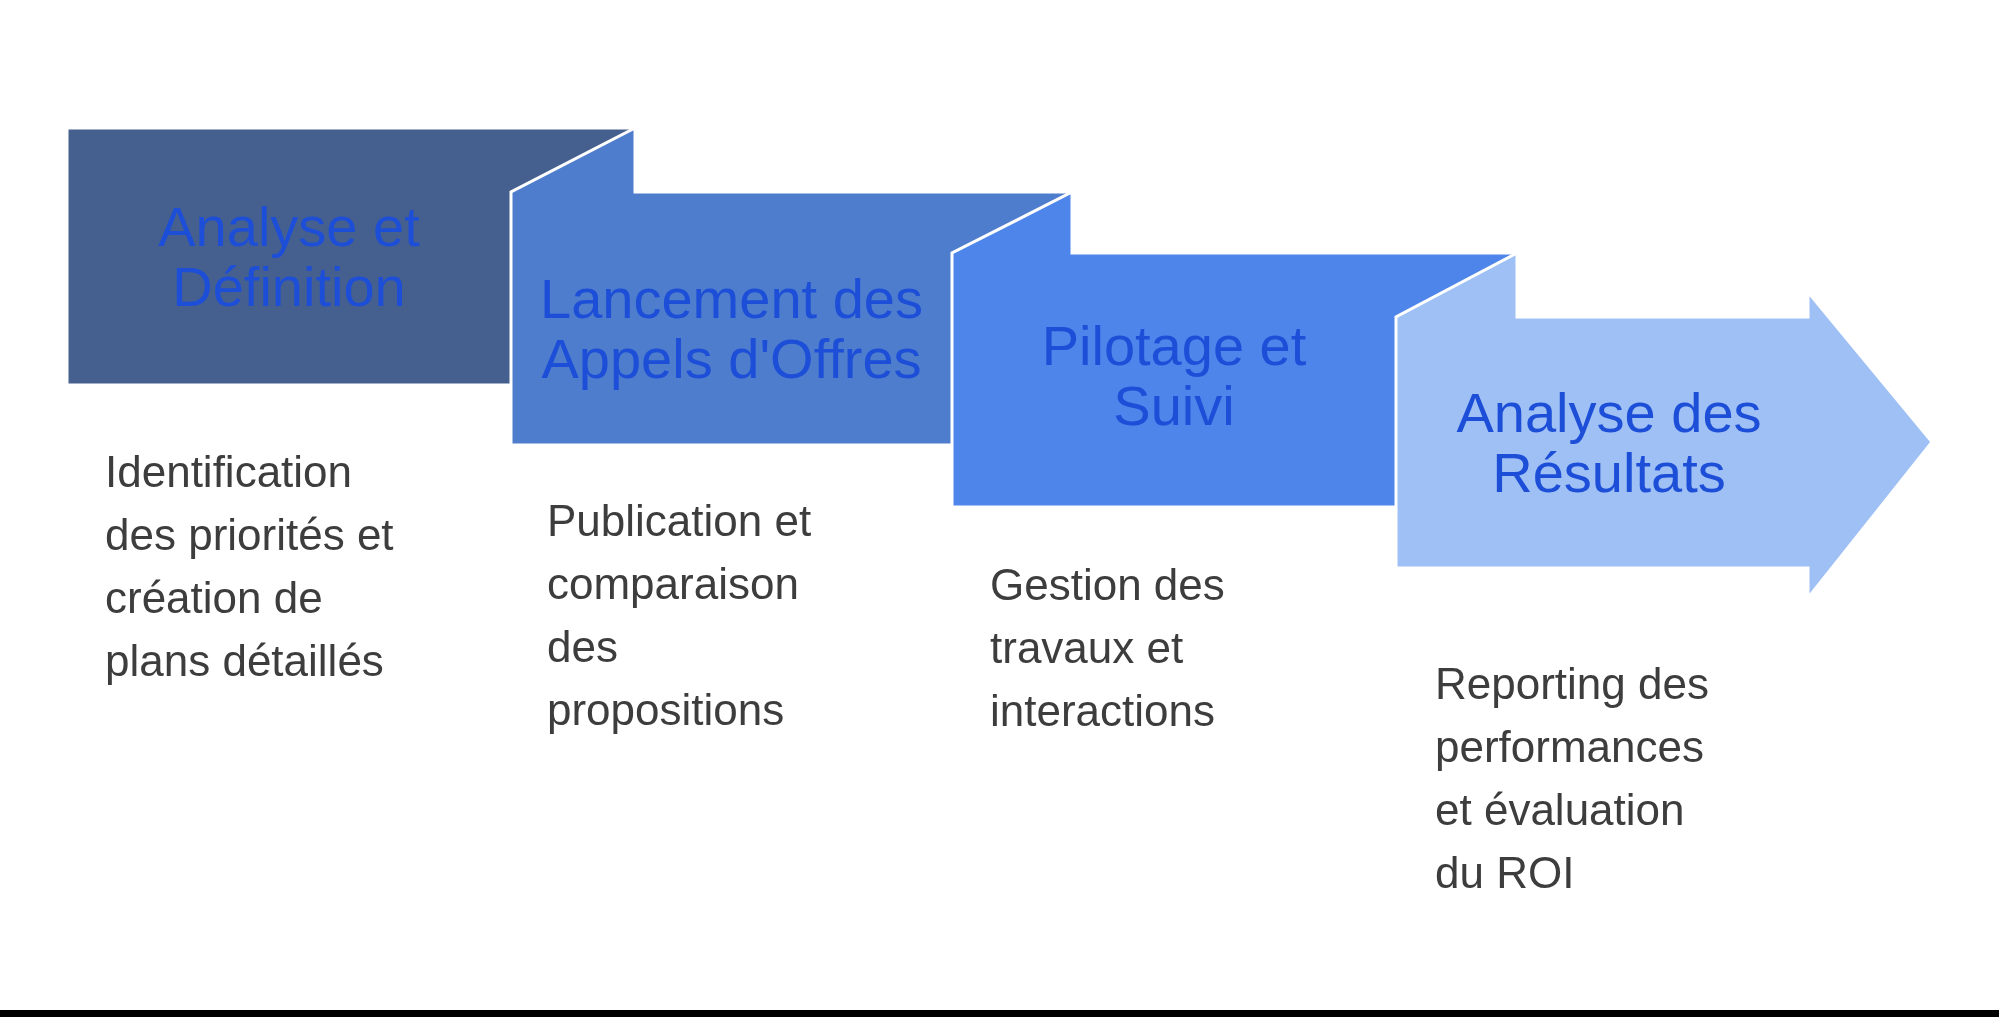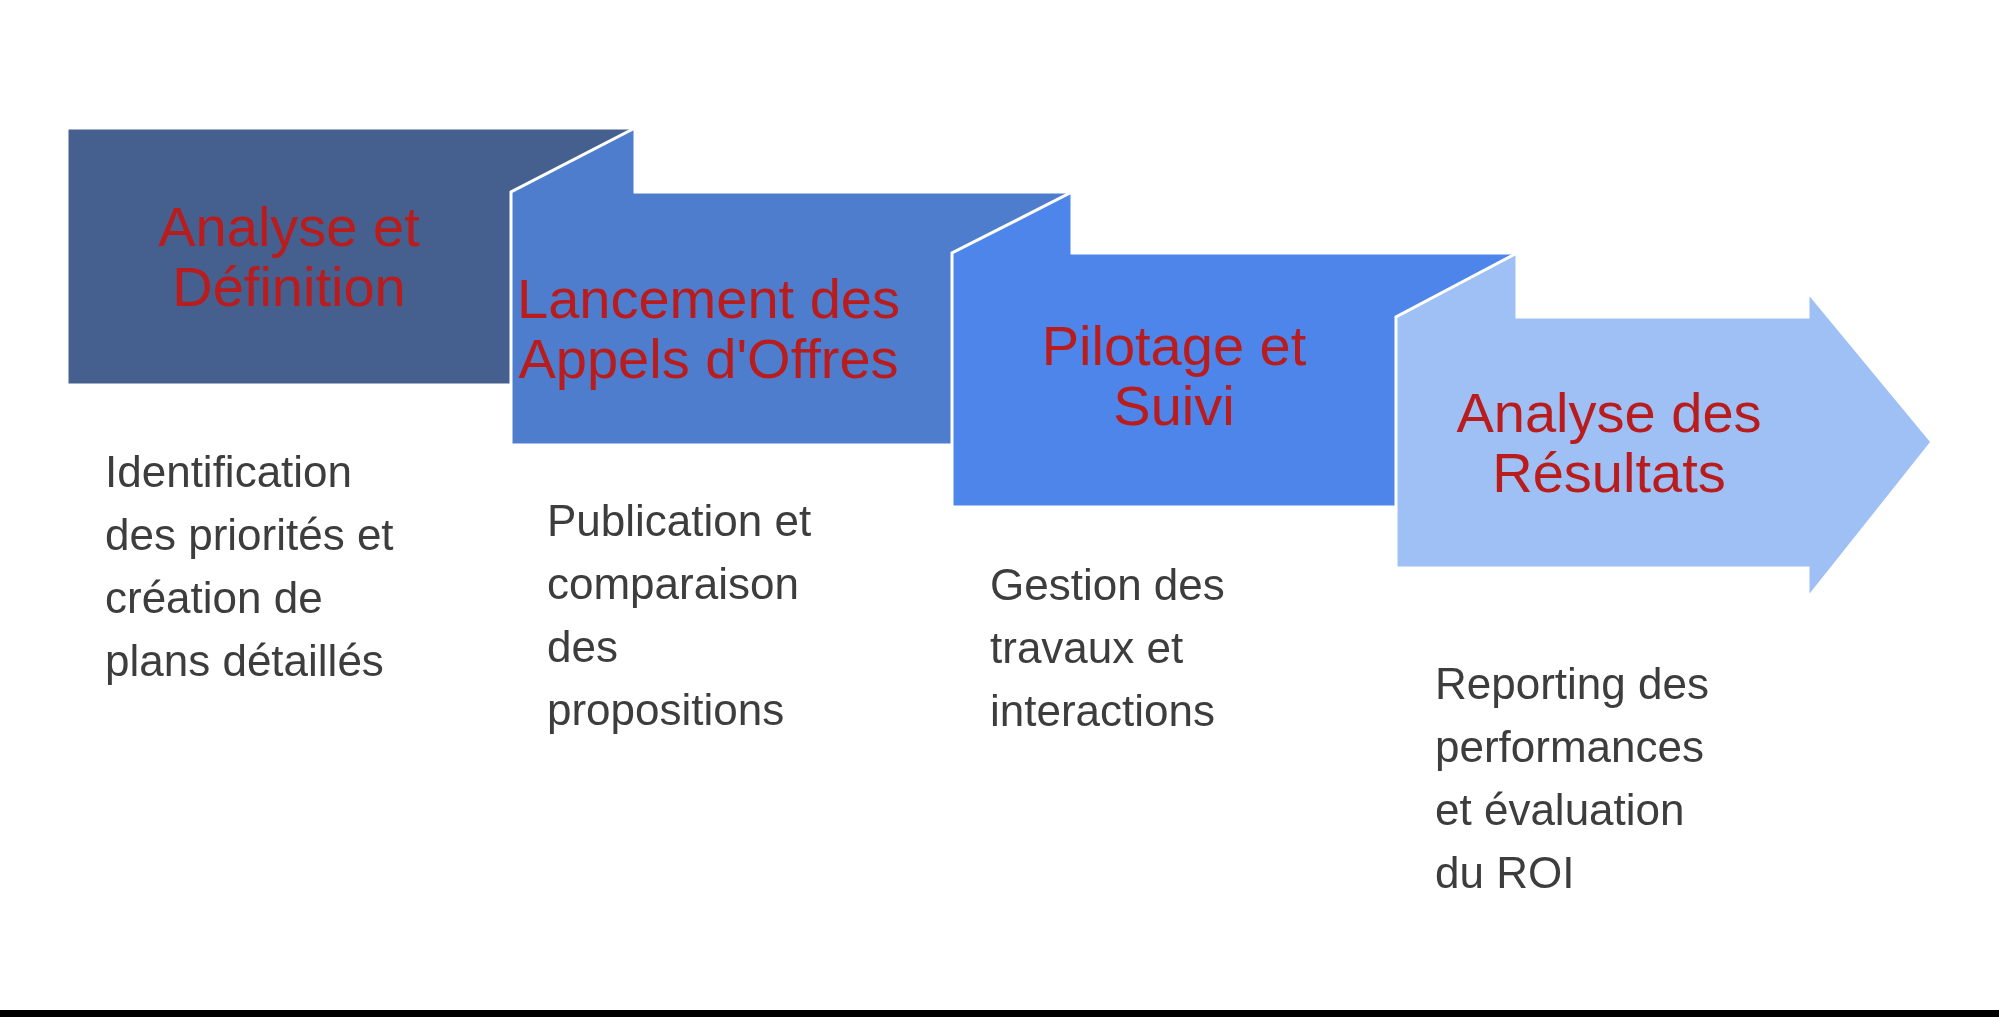--- a/index.html
+++ b/index.html
@@ -8,21 +8,21 @@
     width:1999px;height:1017px;
     background:#ffffff;
     overflow:hidden;
     font-family:"Liberation Sans", sans-serif;
   }
   #shapes{position:absolute;left:0;top:0;width:1999px;height:1017px;}
   .step-title{
     position:absolute;
     display:flex;align-items:center;justify-content:center;
     text-align:center;
-    color:#b91c1c;
+    color:#1d4ed8;
     font-size:56px;line-height:60px;font-weight:400;
     white-space:pre-line;
     pointer-events:none;
   }
   .step-desc{
     position:absolute;
     text-align:left;
     color:#3D3D3D;
     font-size:44px;line-height:63px;font-weight:400;
     white-space:pre-line;
@@ -44,21 +44,21 @@
     <polygon points="511,445 511,192 635,128 635,192 1072,192 1072,445" stroke="#ffffff" stroke-width="3" stroke-linejoin="miter" fill="#4E7DCE"></polygon>
 
     <polygon points="952,507 952,253 1072,192 1072,253 1517,253 1517,507" stroke="#ffffff" stroke-width="3" stroke-linejoin="miter" fill="#4E85EA"></polygon>
 
     <polygon points="1396,568 1396,317 1517,253 1517,317 1808,317 1808,292 1932,442 1808,598 1808,568" stroke="#ffffff" stroke-width="3" stroke-linejoin="miter" fill="#9EC0F5"></polygon>
   </svg>
 
   <div class="step-title" style="left:67px;top:128px;width:444px;height:257px;">Analyse et
 Définition</div>
 
-  <div class="step-title" style="left:488px;top:192px;width:441px;height:253px;padding-top:10px;">Lancement des
+  <div class="step-title" style="left:511px;top:192px;width:441px;height:253px;padding-top:10px;">Lancement des
 Appels d'Offres</div>
 
   <div class="step-title" style="left:952px;top:249px;width:444px;height:254px;">Pilotage et
 Suivi</div>
 
   <div class="step-title" style="left:1396px;top:317px;width:412px;height:251px;padding-left:7px;">Analyse des
 Résultats</div>
 
   <div class="step-desc" style="left:105px;top:440px;width:430px;">Identification
 des priorités et

